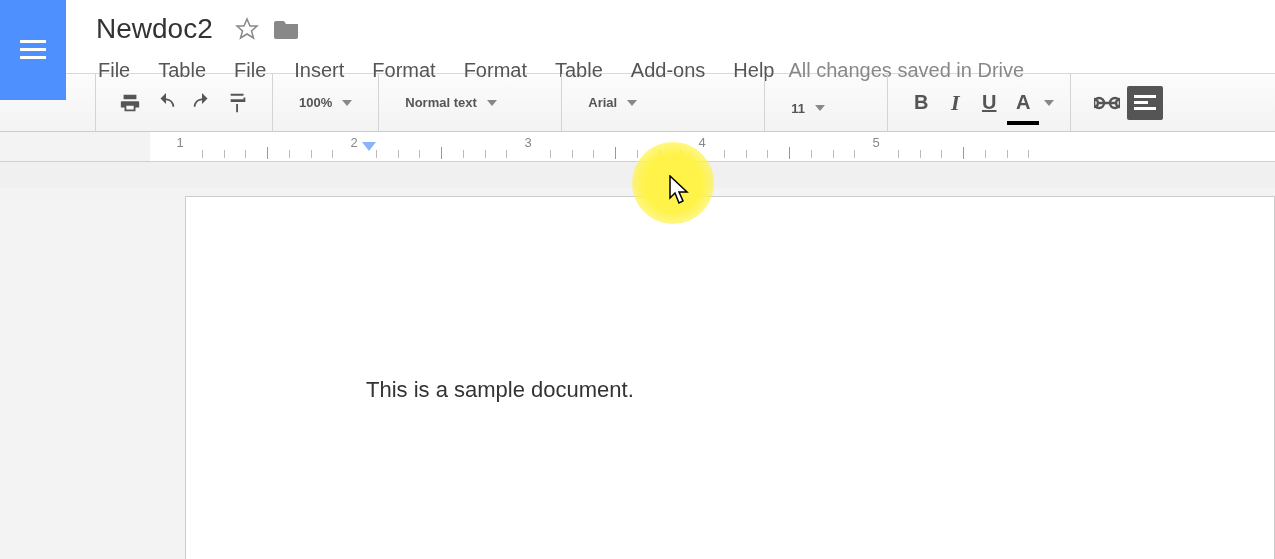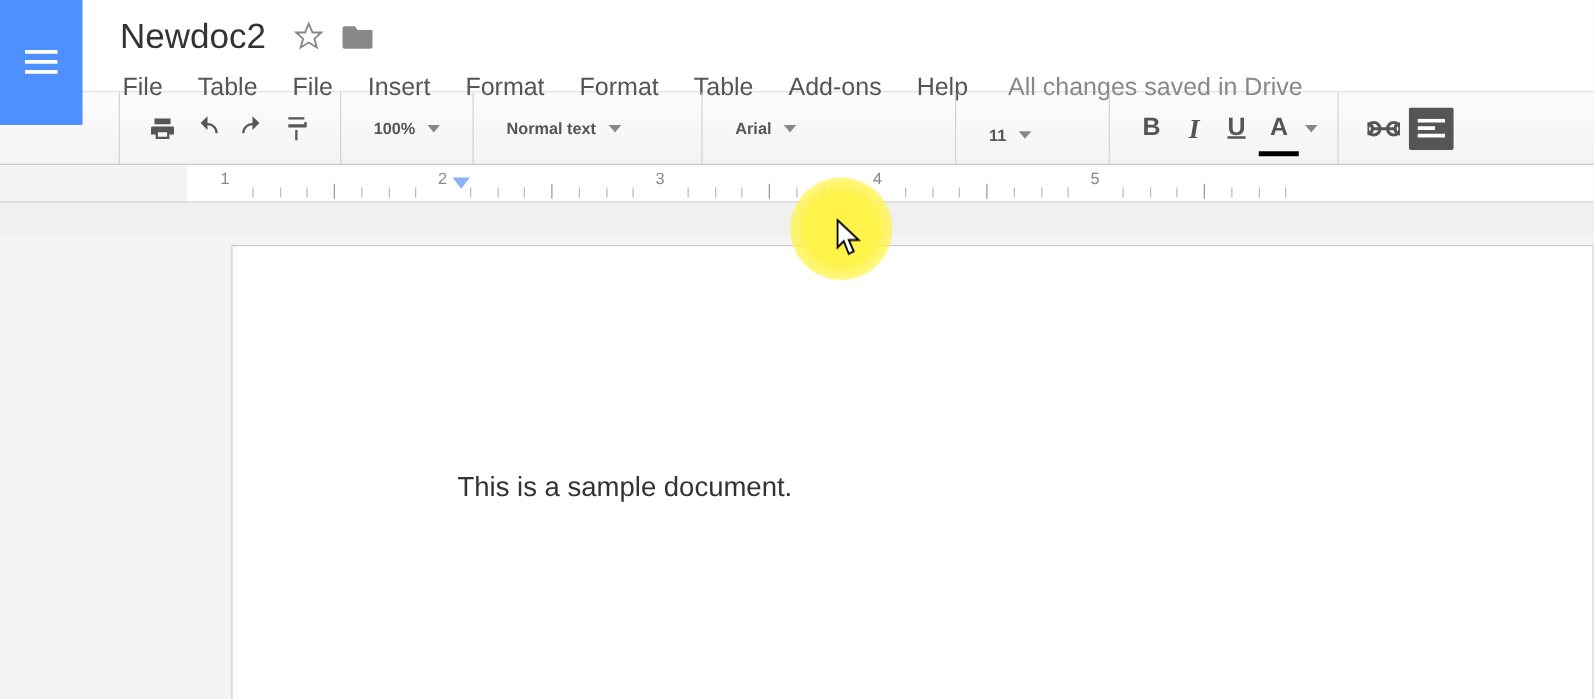--- a/index.html
+++ b/index.html
@@ -36,21 +36,21 @@
   .star-icon, .folder-icon {
     width:28px; height:28px; display:flex;align-items:center;justify-content:center;
     cursor:pointer; margin-right:12px;
   }
   .menu-row { display:flex; align-items:center; height:40px; }
   .menu-item {
     font-size:20px; color:#555; padding:4px 14px; cursor:pointer;
   }
   .menu-item:first-child{padding-left:2px;text-align:center;}
   .save-status {
-    font-size:20px; color:#888; margin-left:18px;
+    font-size:20px; color:#888; 
   }
   
   .toolbar {
     display:flex; align-items:center;
     height: 58px;
     background: linear-gradient(#fcfcfc,#f3f3f3);
     border-bottom:1px solid #ccc;
     padding-left:95px;
     gap:0;
   }

